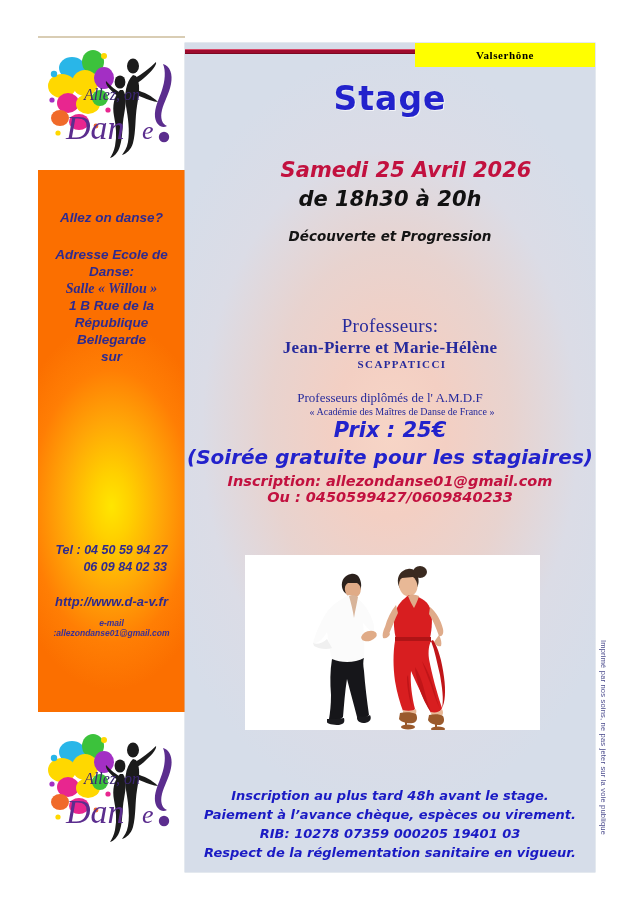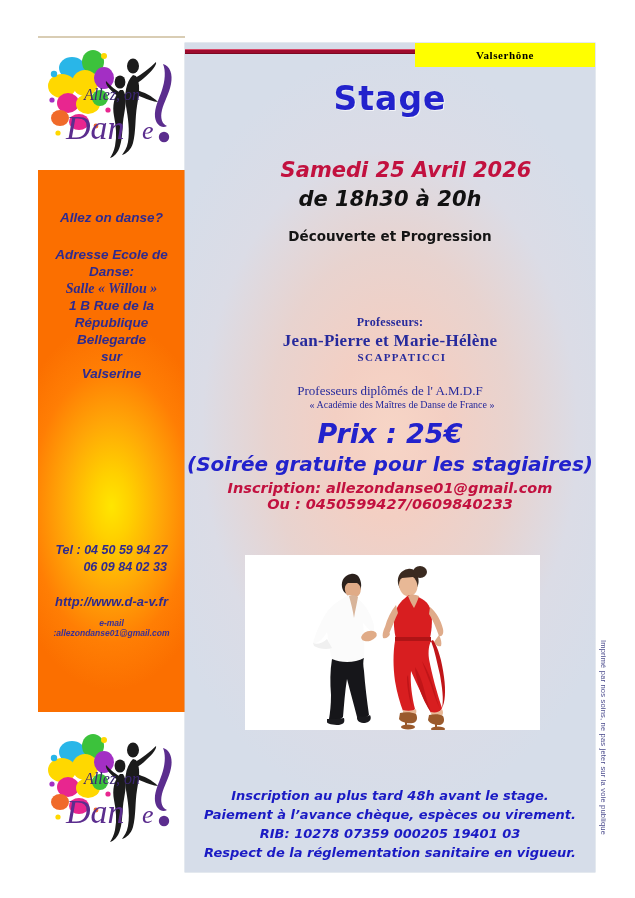--- a/index.html
+++ b/index.html
@@ -146,51 +146,52 @@
     top: 144px;
     font-family: "DejaVu Sans", sans-serif;
     font-style: italic;
     font-weight: bold;
     font-size: 21px;
     color: #111111;
   }
   .t-sub {
     top: 185px;
     font-family: "DejaVu Sans", sans-serif;
+    font-style: italic;
     font-weight: bold;
     font-size: 13.5px;
     color: #141414;
   }
 
   
   .profs {
     position: absolute;
     left: 0; right: 0;
     top: 272px;
     text-align: center;
     color: #262a9c;
     font-family: "Liberation Serif", serif;
   }
-  .p-label { font-size: 12px; font-weight: bold; letter-spacing: 0.3px; }
+  .p-label { font-size: 19px; font-weight: normal; letter-spacing: 0.3px; }
   .p-names { font-size: 17px; font-weight: bold; letter-spacing: 0.3px; margin-top: 1px; }
   .p-surname { font-size: 11px; font-weight: bold; letter-spacing: 1.4px; margin-left: 24px; }
   .p-dip { font-size: 13px; margin-top: 20px; }
   .p-acad { font-size: 10px; padding-left: 24px; }
 
   
   .price-block {
     position: absolute;
     left: 0; right: 0;
     top: 375px;
     text-align: center;
     font-family: "DejaVu Sans", sans-serif;
     font-style: italic;
     font-weight: bold;
   }
-  .pr-main { font-size: 27px; color: #2222cc; }
+  .pr-main { font-size: 21px; color: #2222cc; }
   .pr-free { font-size: 20px; color: #2222cc; margin-top: 3px; }
   .pr-mail { font-size: 14.5px; color: #c2113f; margin-top: 4px; }
   .pr-tel  { font-size: 14.5px; color: #c2113f; }
 
   
   .photo-frame {
     position: absolute;
     left: 60px;
     top: 512px;
     width: 295px;
@@ -277,21 +278,20 @@
   <div class="orange-panel">
     <div class="orange-text ot-title">Allez on danse?</div>
     <div class="orange-text ot-addr">
       <div>Adresse Ecole de</div>
       <div>Danse:</div>
       <div class="salle">Salle « Willou »</div>
       <div>1 B Rue de la</div>
       <div>République</div>
       <div>Bellegarde</div>
       <div>sur</div>
-      <div>Valserine</div>
     </div>
     <div class="orange-text ot-tel">
       <span class="tel-lines">
         <span>Tel :</span>
         <span>04 50 59 94 27</span><br>
         <span style="padding-left:28px">06 09 84 02 33</span>
       </span>
     </div>
     <div class="orange-text ot-web">http://www.d-a-v.fr</div>
     <div class="orange-text ot-mail">e-mail :allezondanse01@gmail.com</div>

